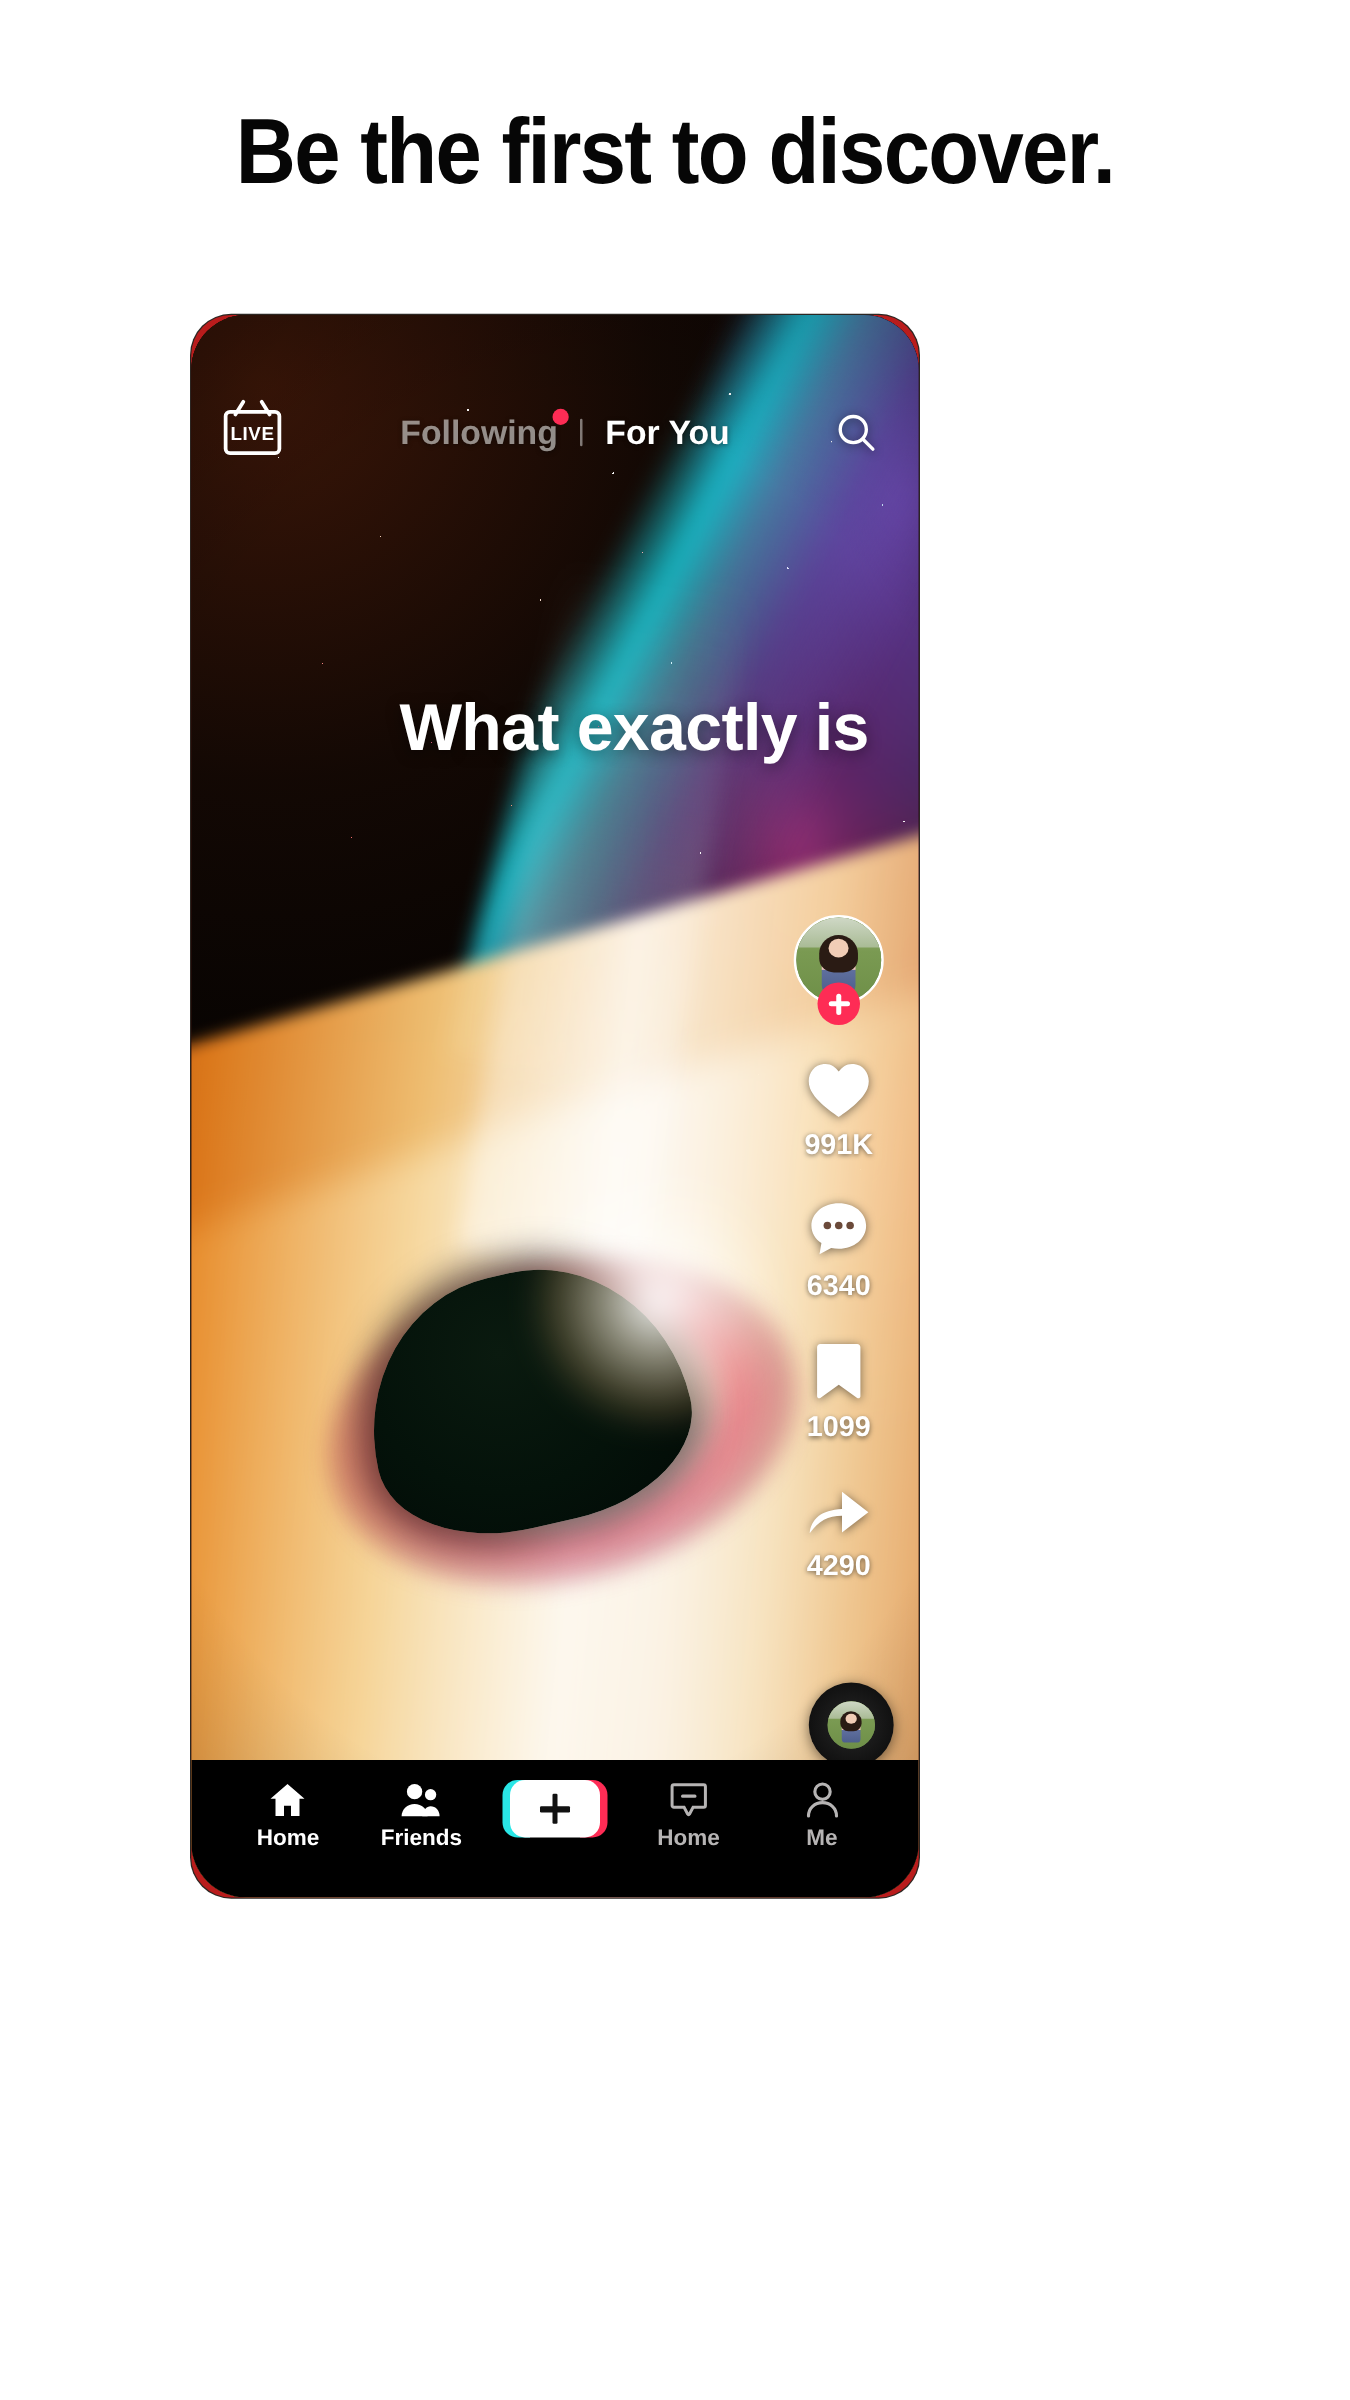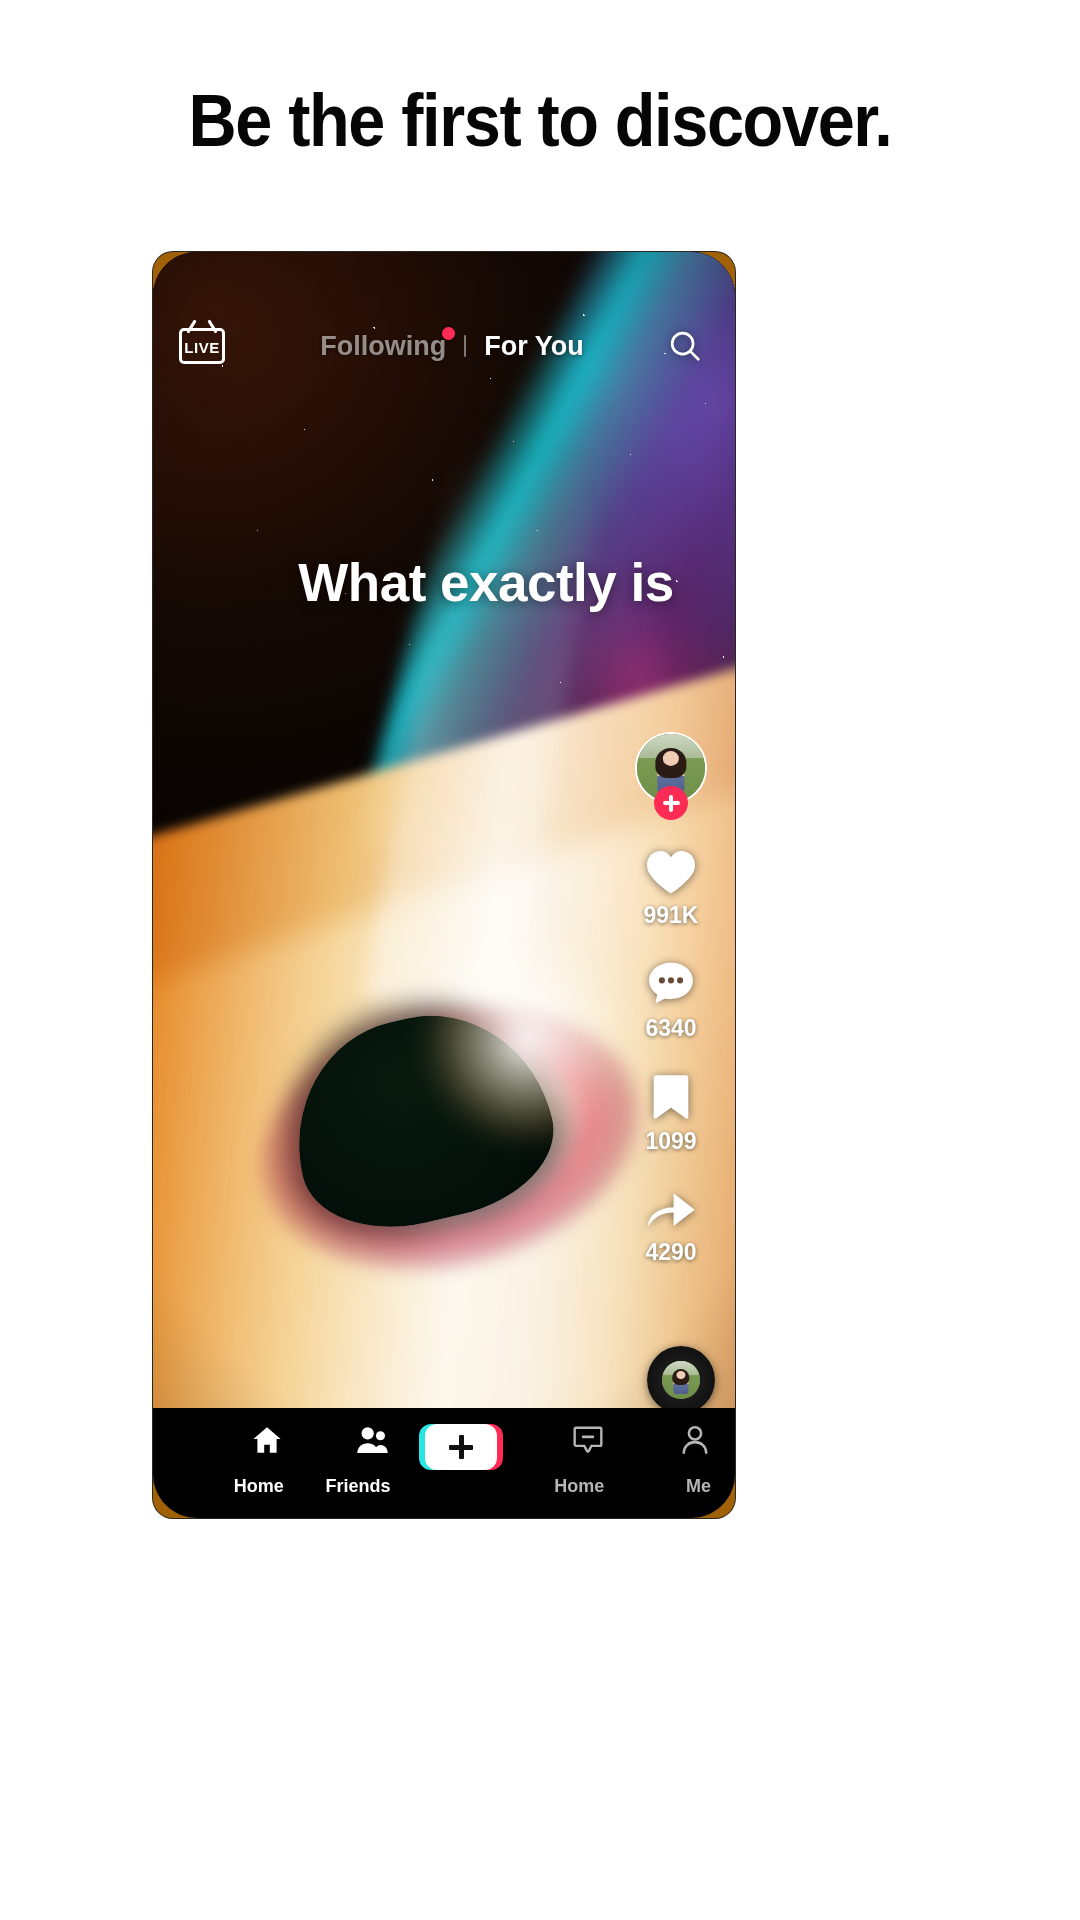--- a/index.html
+++ b/index.html
@@ -22,22 +22,22 @@
     color:#060606;
     transform:scaleX(0.90);
     white-space:nowrap;
   }
 
   
   .phone{
     position:absolute;
     left:153px;top:252px;
     width:582px;height:1266px;
-    background:#a16207;
-    border-radius:20px;
+    background:#b91c1c;
+    border-radius:32px;
     overflow:hidden;
     box-shadow:0 0 0 1px rgba(20,14,10,.9);
   }
   .screen{
     position:absolute;inset:0;
     border-radius:44px;
     overflow:hidden;
     background:#120905;
   }
 
@@ -222,29 +222,29 @@
     position:absolute;top:-4px;right:-1px;
     width:13px;height:13px;border-radius:50%;background:#fe2c55;
   }
   .search-btn{
     width:48px;height:48px;display:flex;align-items:center;justify-content:center;
   }
 
   
   .vid-title{
     position:absolute;left:0;top:300px;width:100%;
-    text-align:center;
+    text-align:right;
     color:#fff;
     font-weight:700;
     font-size:53px;
     line-height:1.16;
     letter-spacing:-0.5px;
     text-shadow:0 2px 12px rgba(0,0,0,.45);
     z-index:5;
-    padding:0 40px;box-sizing:border-box;margin-left:42px;
+    padding:0 40px;box-sizing:border-box;
   }
 
   
   .rail{
     position:absolute;right:18px;top:480px;
     width:92px;
     display:flex;flex-direction:column;align-items:center;
     z-index:6;
   }
   .rail-item{display:flex;flex-direction:column;align-items:center;margin-bottom:28px;}
@@ -307,21 +307,21 @@
 
   
   .bottomnav{
     position:absolute;left:0;bottom:0;width:100%;height:110px;
     background:#000;
     display:flex;align-items:flex-start;justify-content:space-between;
     padding:16px 24px 0;box-sizing:border-box;
     z-index:8;
   }
   .nav-item{
-    flex:1;display:flex;flex-direction:column;align-items:flex-end;gap:20px;
+    flex:1;display:flex;flex-direction:column;align-items:center;gap:4px;
   }
   .nav-label{font-size:18px;font-weight:600;color:#fff;}
   .nav-item.dim .nav-label{color:#b6b4b4;}
   .plus-btn{
     width:72px;height:46px;border-radius:12px;background:#fff;
     display:flex;align-items:center;justify-content:center;
     position:relative;
   }
   .plus-btn:before{
     content:"";position:absolute;left:-6px;top:0;width:22px;height:46px;

